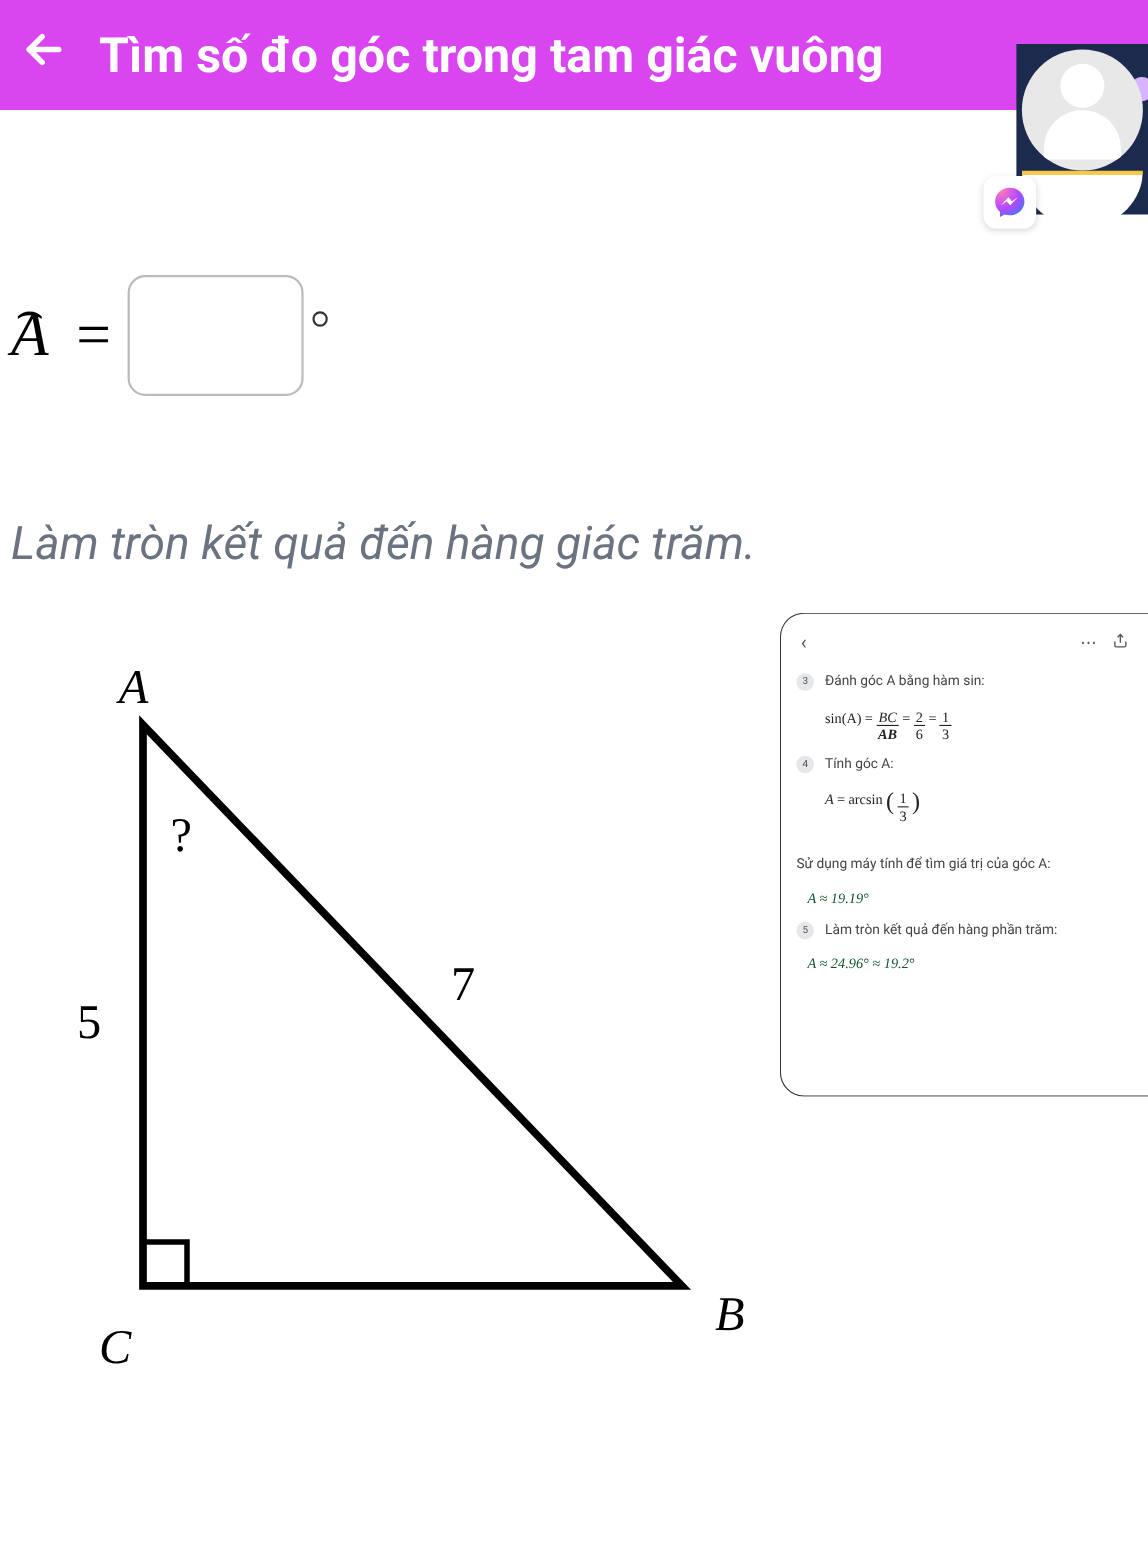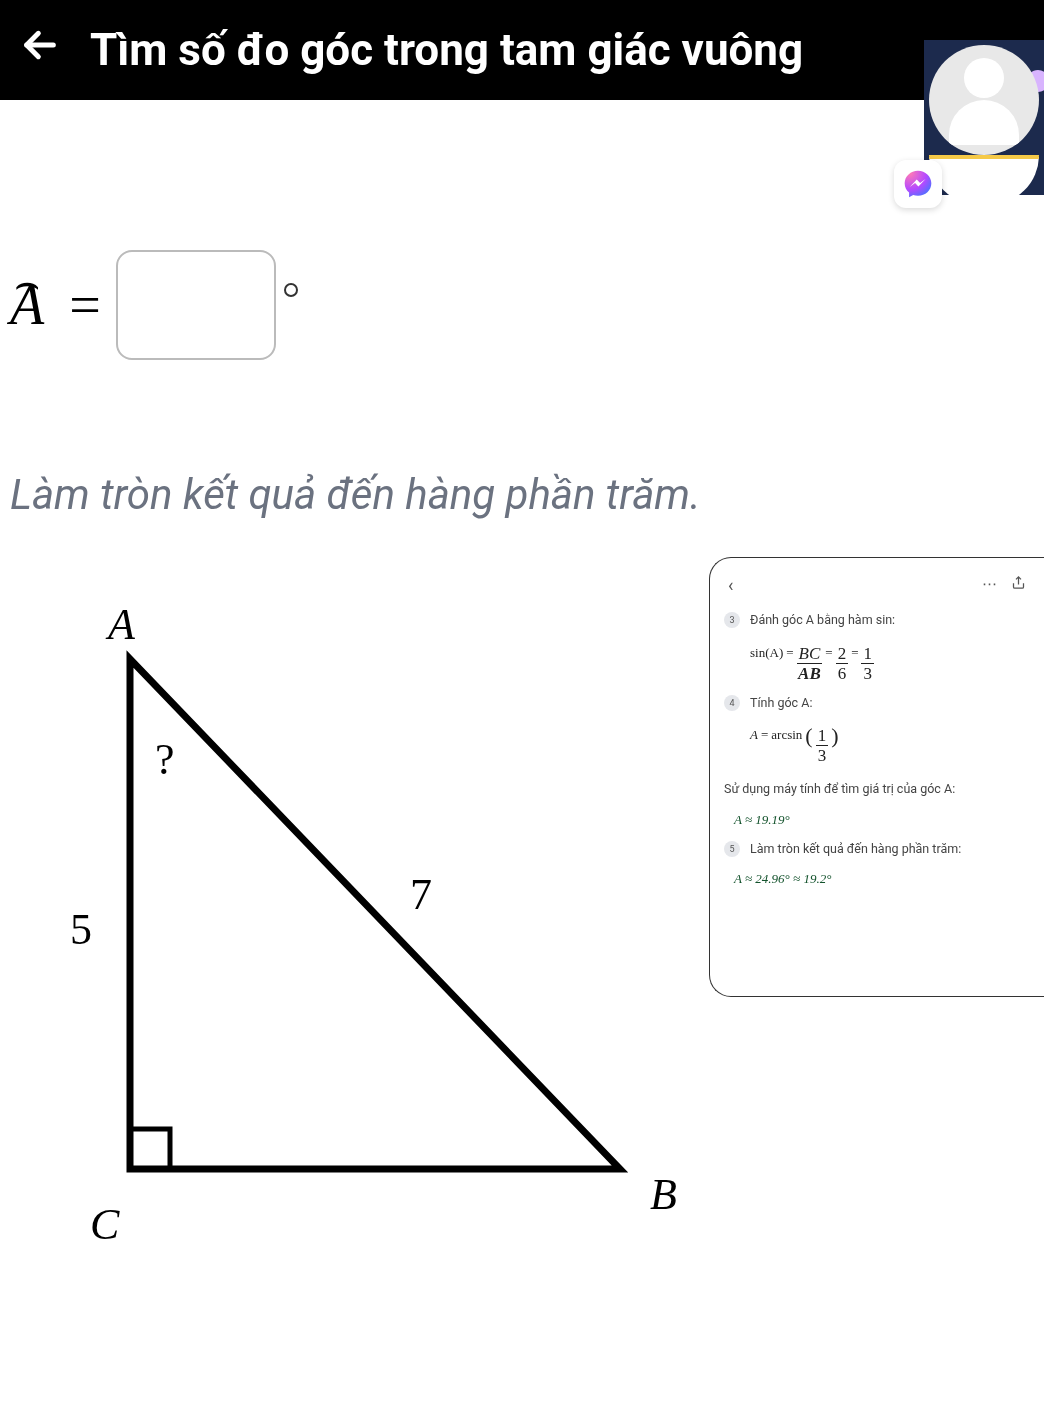--- a/index.html
+++ b/index.html
@@ -5,21 +5,21 @@
   * { box-sizing: border-box; margin: 0; padding: 0; }
   body {
     font-family: -apple-system, BlinkMacSystemFont, "Segoe UI", Roboto, sans-serif;
     background: #fff;
     width: 1044px;
     height: 1416px;
     position: relative;
     overflow: hidden;
   }
   .header {
-    background: #000000;
+    background: #d946ef;
     height: 100px;
     display: flex;
     align-items: center;
     padding: 0 20px;
     position: relative;
   }
   .back-arrow {
     color: #fff;
     font-size: 44px;
     font-weight: bold;
@@ -223,32 +223,32 @@
     font-size: 13px;
     margin: 6px 0 12px 26px;
     color: #222;
     display: flex;
     gap: 3px;
   }
   .frac {
     display: inline-flex;
     flex-direction: column;
     align-items: center;
-    font-size: 17px;
+    font-size: 13px;
     line-height: 1;
     vertical-align: middle;
   }
   .frac .num { border-bottom: 1px solid #222; padding: 0 2px 1px; font-style: italic;}
   .frac .den { padding-top: 1px; font-style: italic; font-weight: bold;}
   .frac .numn { border-bottom: 1px solid #222; padding: 0 2px 1px;}
   .frac .denn { padding-top: 1px;}
   .plain-line {
     font-size: 12.5px;
     color: #444;
-    margin: 4px 0 10px 0;
+    margin: 17px 0 10px 0;
     line-height: 1.4;
   }
   .result-line {
     font-family: "Times New Roman", serif;
     font-size: 13px;
     margin: 4px 0 12px 10px;
     font-style: italic;
     color: #14532d;
   }
   .chat-footer {
@@ -309,21 +309,21 @@
   <div class="answer-row">
     <span class="a-hat">
       <span class="hat">⌢</span>
       <span>A</span>
     </span>
     <span class="equals">=</span>
     <input class="answer-box" type="text" style="">
     <span class="degree-circle"></span>
   </div>
 
-  <div class="instruction">Làm tròn kết quả đến hàng phần trăm.</div>
+  <div class="instruction">Làm tròn kết quả đến hàng giác trăm.</div>
 
   <div class="triangle-wrap">
     <svg width="620" height="660" viewBox="0 0 620 660">
       <polygon points="70,60 70,570 560,570" fill="none" stroke="#000" stroke-width="7"></polygon>
       <polyline points="70,530 110,530 110,570" fill="none" stroke="#000" stroke-width="5"></polyline>
       <text x="48" y="40" font-family="Times New Roman, serif" font-style="italic" font-size="44">A</text>
       <text x="590" y="610" font-family="Times New Roman, serif" font-style="italic" font-size="44">B</text>
       <text x="30" y="640" font-family="Times New Roman, serif" font-style="italic" font-size="44">C</text>
       <text x="10" y="345" font-family="Times New Roman, serif" font-size="44">5</text>
       <text x="350" y="310" font-family="Times New Roman, serif" font-size="44">7</text>

